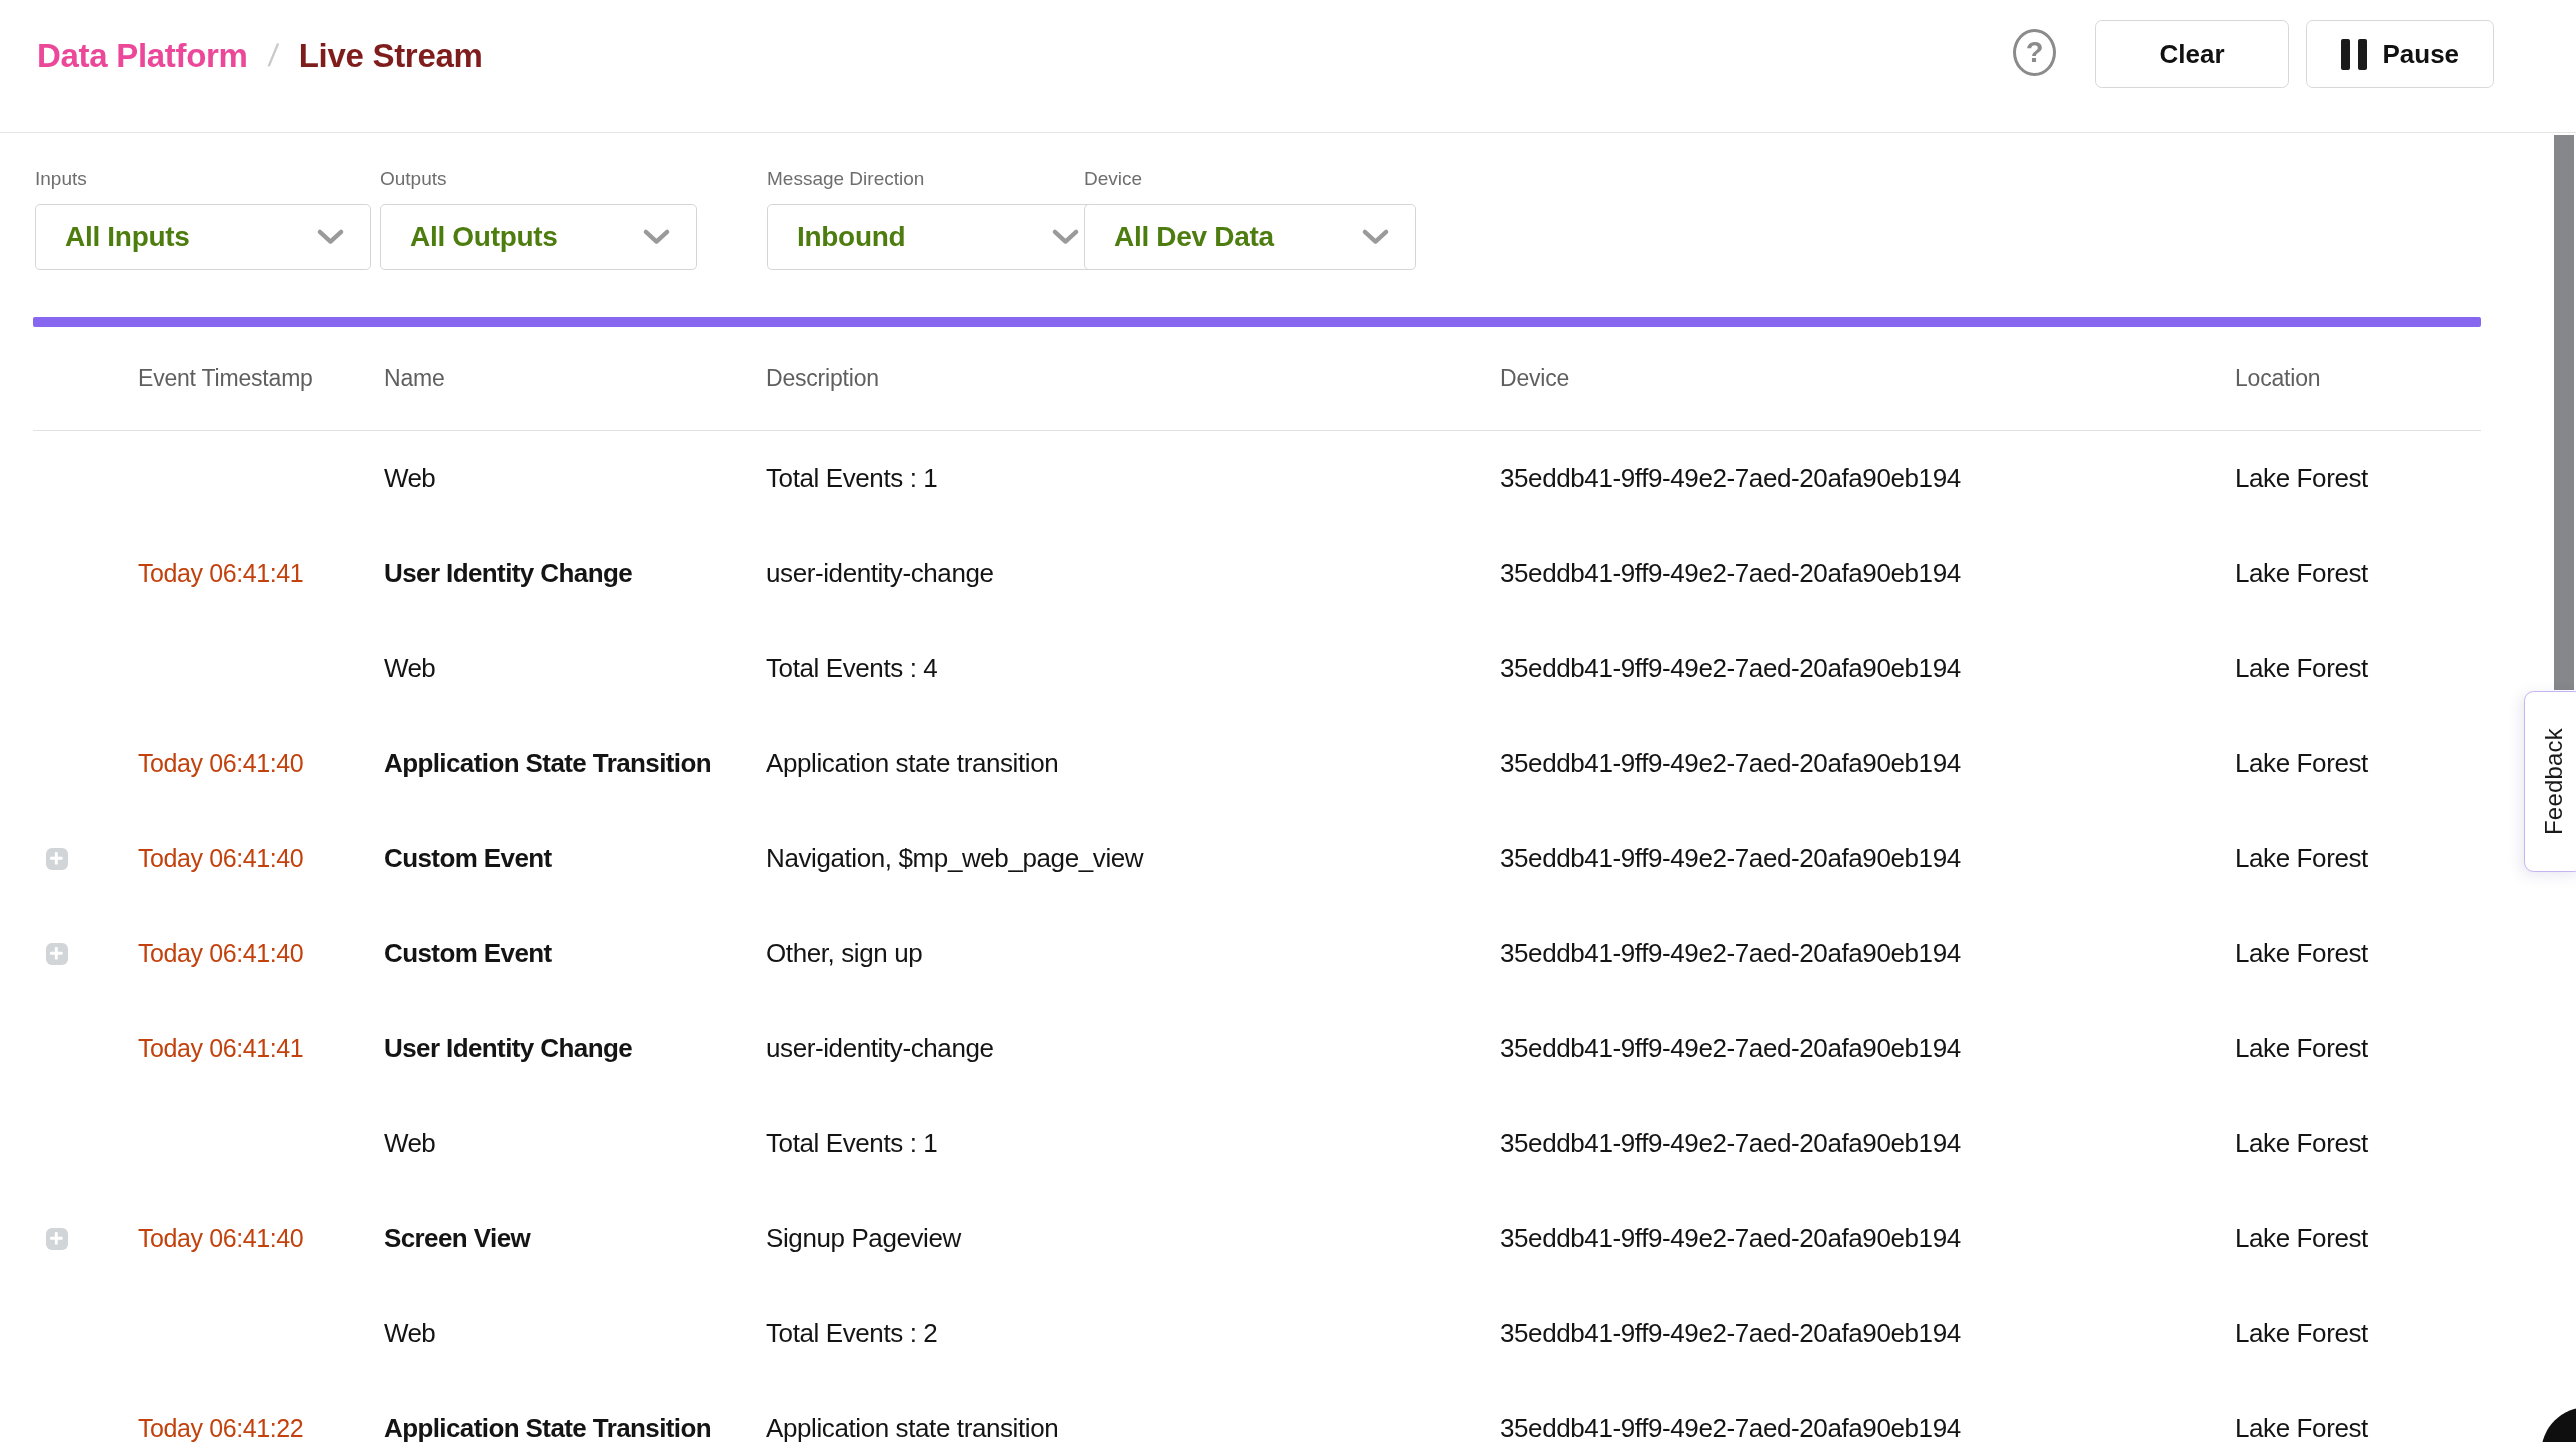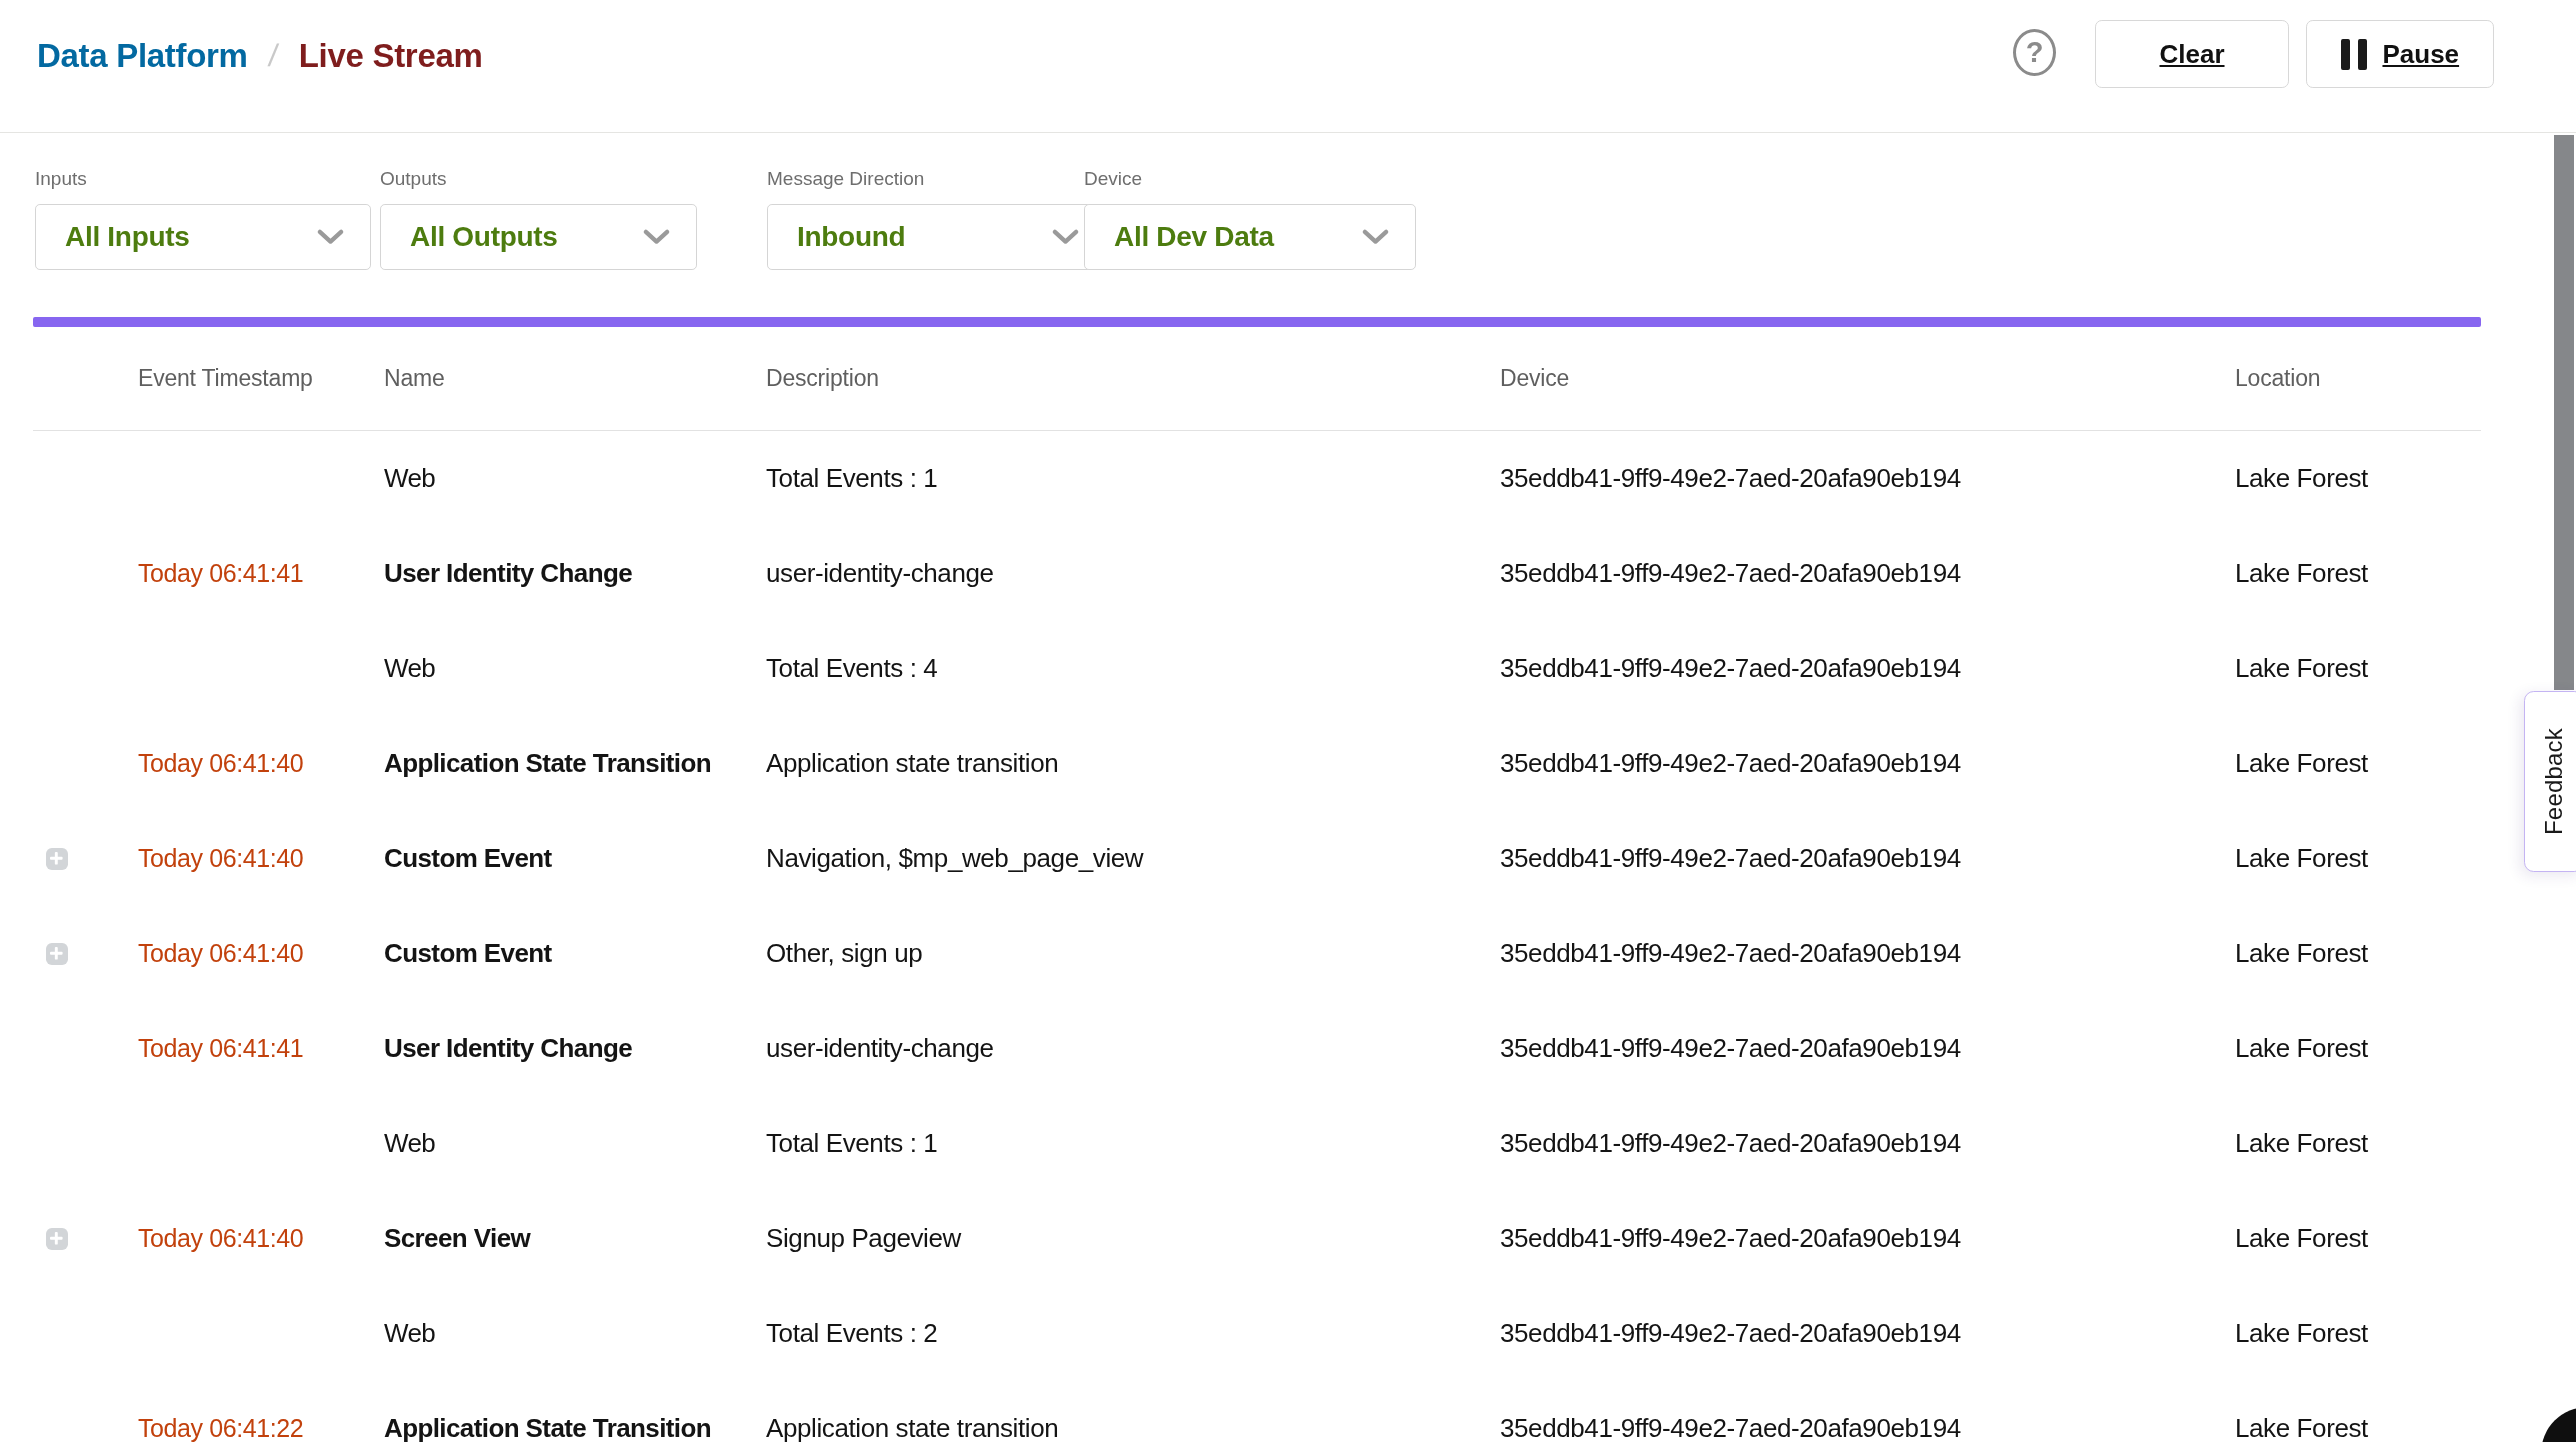--- a/index.html
+++ b/index.html
@@ -4,33 +4,33 @@
 <style>
   * { margin:0; padding:0; box-sizing:border-box; }
   html,body { width:2576px; height:1442px; overflow:hidden; background:#ffffff;
               font-family:"Liberation Sans", sans-serif; color:#161616; }
 
   
   #top-header { position:absolute; left:0; top:0; width:2576px; height:133px;
                 background:#fff; border-bottom:1.9px solid #e5e5e2; }
   #breadcrumb { position:absolute; left:37px; top:37px; display:flex; align-items:center; gap:21.4px;
                 font-size:33px; letter-spacing:-0.3px; }
-  #breadcrumb .crumb-main { font-weight:700; color:#0369a1; }
+  #breadcrumb .crumb-main { font-weight:700; color:#ec4899; }
   #breadcrumb .crumb-sep  { color:#c9c9c9; font-weight:300; font-size:31px; transform:skewX(-8deg); }
   #breadcrumb .crumb-page { font-weight:600; color:#7f1d1d; }
 
   #help-icon { position:absolute; left:2013px; top:29px; width:43px; height:47px;
                border:3.4px solid #8b8b8b; border-radius:50%;
                display:flex; align-items:center; justify-content:center;
                color:#8b8b8b; font-size:29px; font-weight:700; cursor:pointer; }
 
   .hdr-btn { position:absolute; top:20.4px; height:68px; background:#fff;
              border:1.9px solid #d8d8d8; border-radius:6.8px;
              display:flex; align-items:center; justify-content:center; gap:15.5px;
-             font-size:26px; font-weight:700; color:#111; cursor:pointer;text-decoration:underline; }
+             font-size:26px; font-weight:700; color:#111; cursor:pointer; }
   #clear-button { left:2095px; width:194px; }
   #pause-button { left:2306px; width:188px; }
   .pause-glyph { display:inline-flex; gap:8.7px; }
   .pause-glyph i { display:block; width:8.7px; height:31px; background:#1a1a1a; border-radius:1.9px; }
 
   
   #filters { position:absolute; left:0; top:133px; width:2576px; height:184px; }
   .filter { position:absolute; top:35px; }
   .filter-label { font-size:19px; color:#6e6e6e; margin-bottom:13.6px; display:block; }
   .filter-select { height:66px; border:1.9px solid #d5d5d5; border-radius:4.9px; background:#fff;

